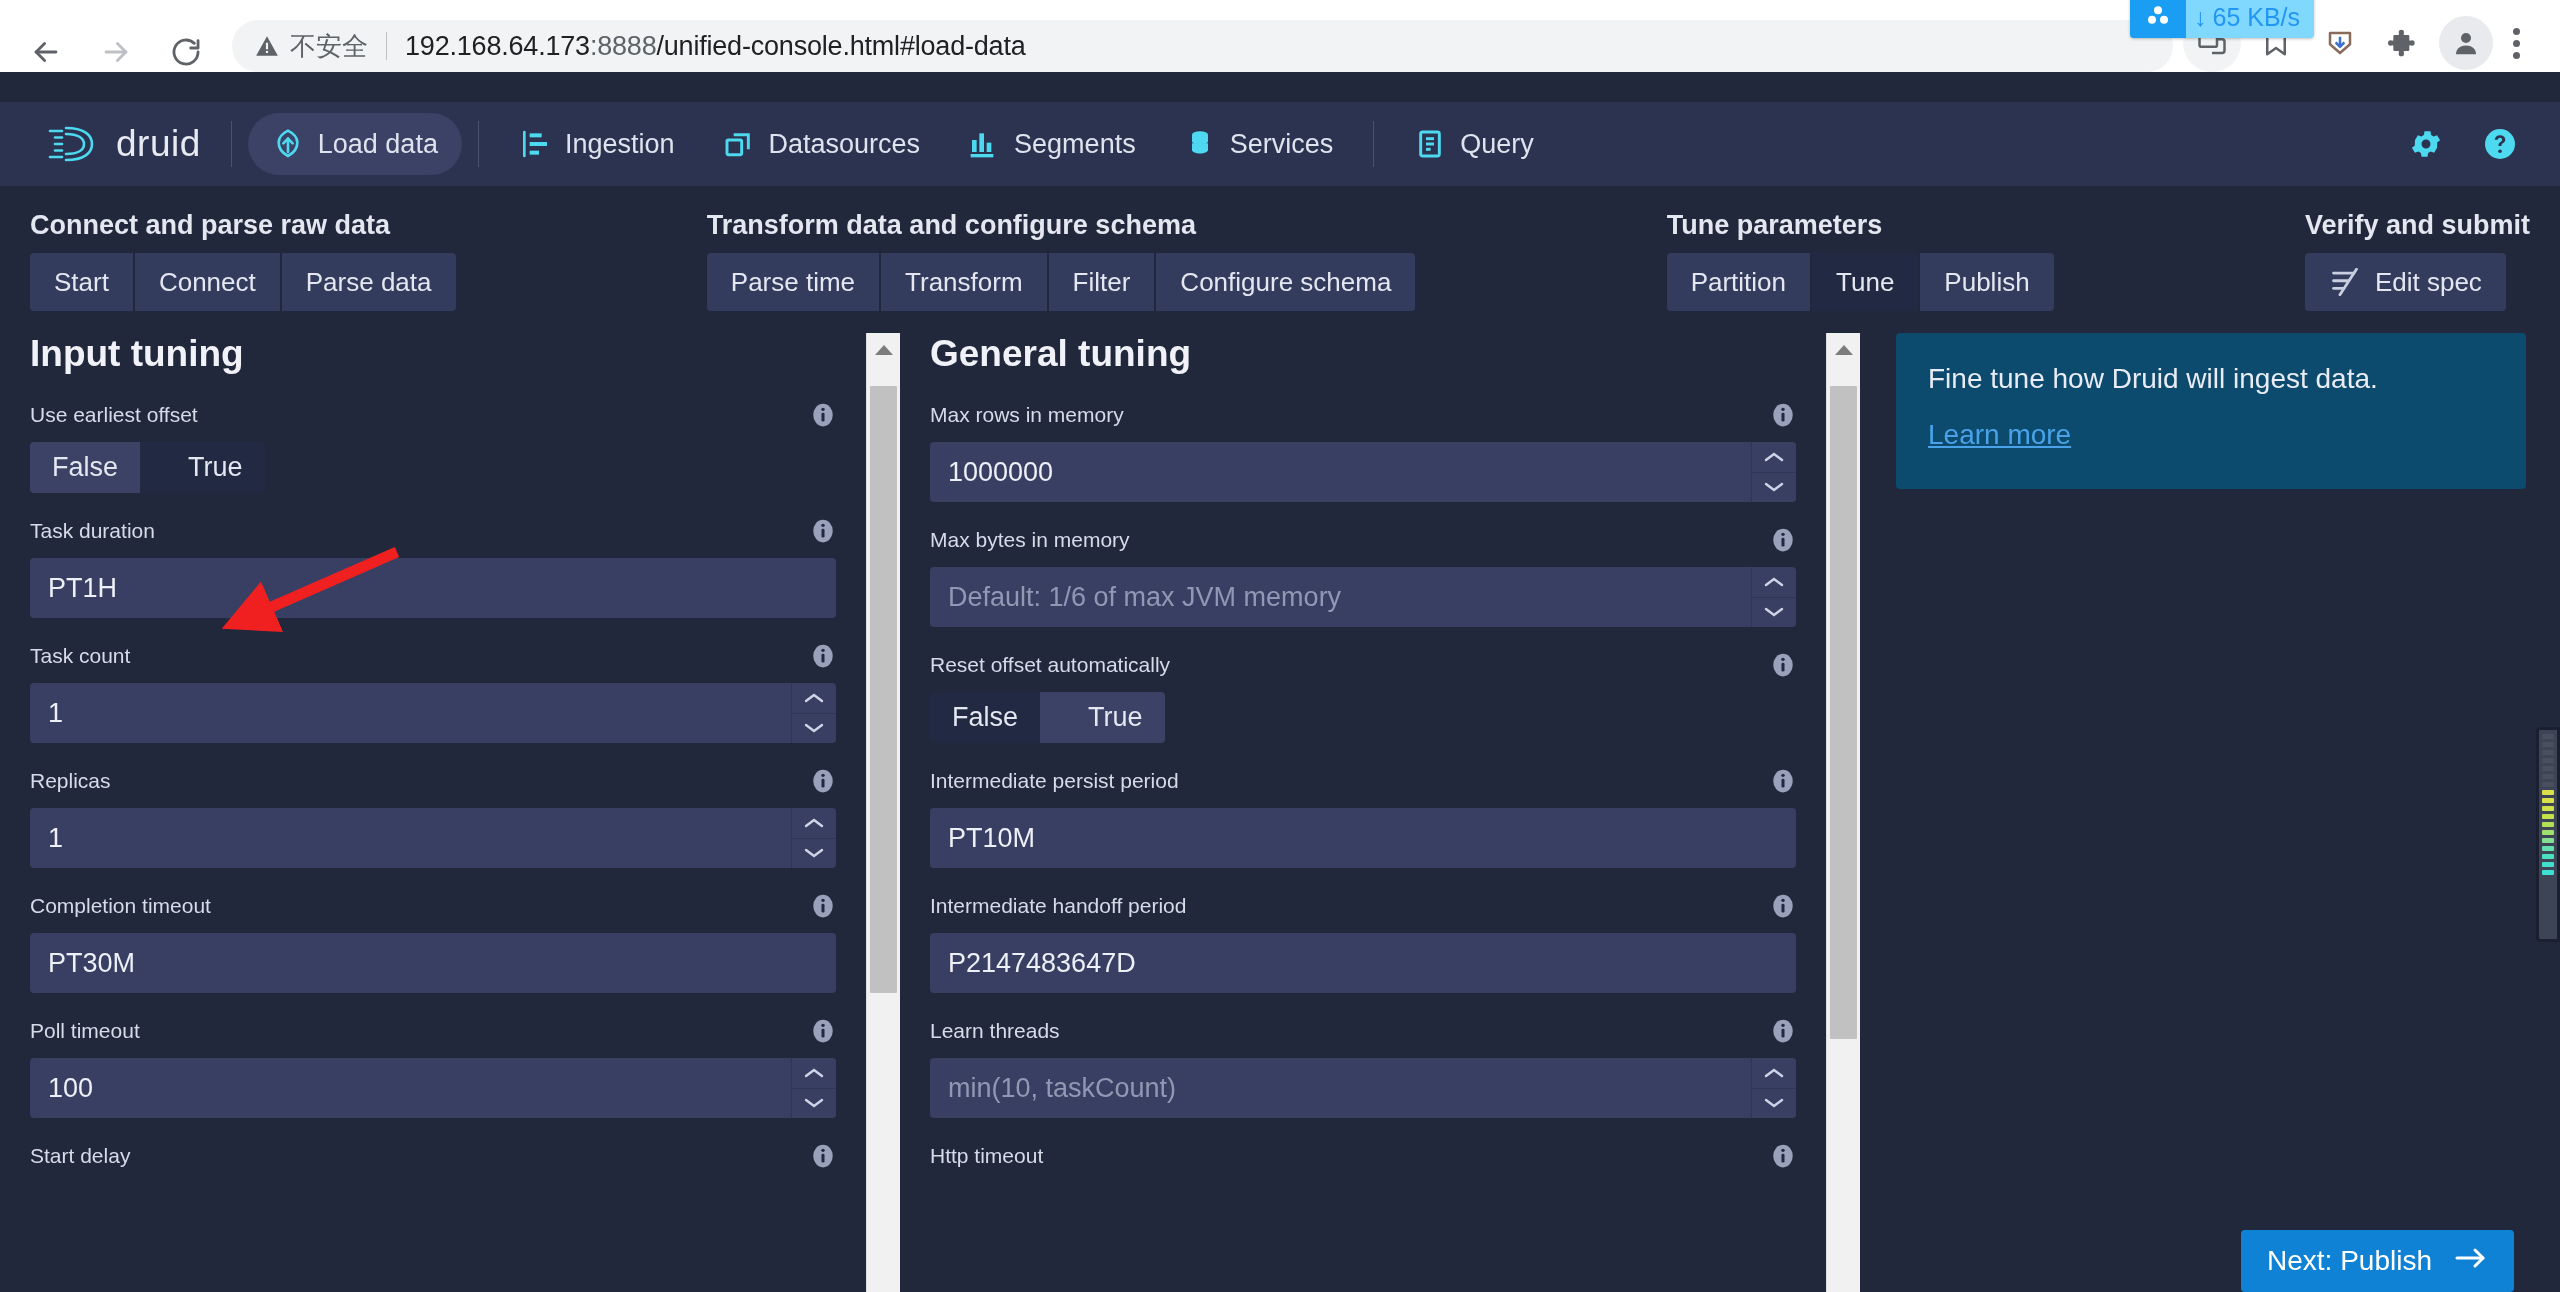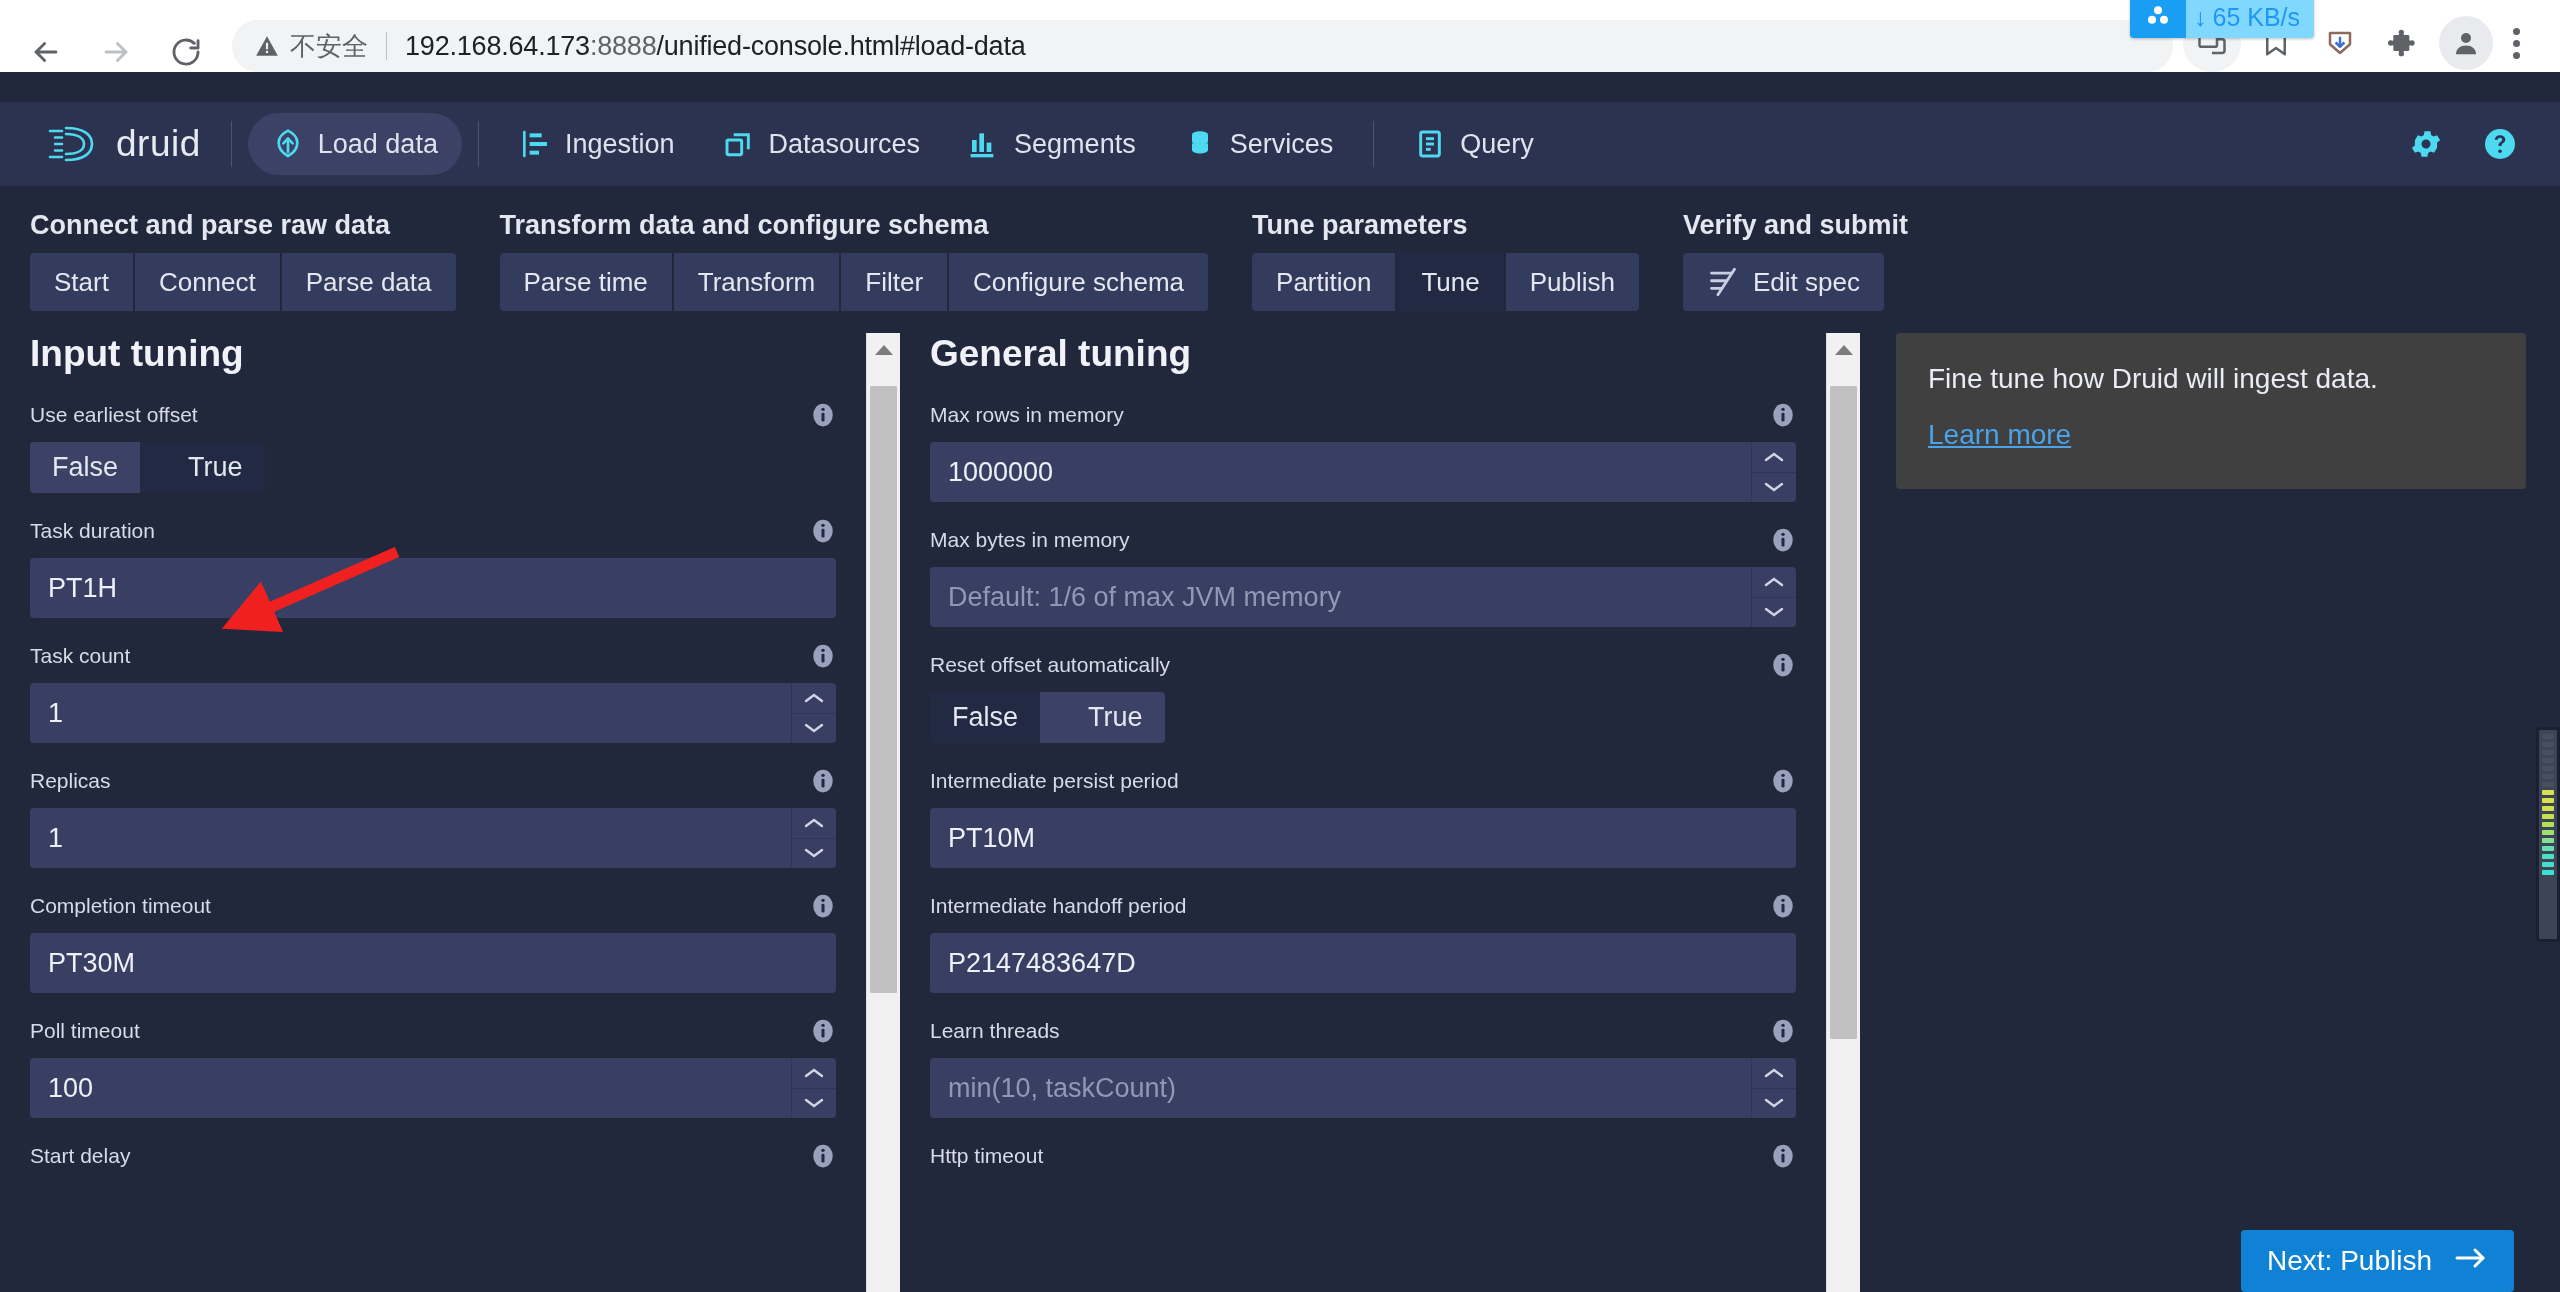--- a/index.html
+++ b/index.html
@@ -120,20 +120,21 @@
   .nav-icon { color: #4dd9f0; display: flex; align-items: center; }
   .nav-spacer { flex: 1; }
   .nav-right { display: flex; align-items: center; gap: 38px; padding-right: 14px; }
   .nav-right .ic { color: #4dd9f0; display: flex; }
 
   
   .steps-region {
     display: flex; align-items: flex-start;
     padding: 24px 30px 0 30px;
     gap: 0;
+    justify-content: space-between;
   }
   .step-group { margin-right: 44px; }
   .step-group.g-last { margin-right: 0; }
   .group-title {
     font-size: 27px; color: #e4e7f0; font-weight: bold;
     margin-bottom: 12px; white-space: nowrap;
   }
   .btn-row { display: flex; }
   .step-btn {
     height: 58px; padding: 0 24px;
@@ -249,21 +250,21 @@
   }
   .vscroll .track { flex: 1; width: 100%; position: relative; }
   .vscroll .thumb {
     position: absolute; left: 3px; right: 3px;
     background: #c1c1c1; border-radius: 1px;
   }
 
   
   .info-col { flex: 1; padding: 0 34px 0 36px; }
   .info-card {
-    background: #404040;
+    background: #0c4a6e;
     border-radius: 4px;
     padding: 30px 44px 38px 32px;
   }
   .info-text { font-size: 28px; color: #e9ecf4; margin-bottom: 24px; }
   .info-link { font-size: 28px; color: #4aa3e8; }
 
   
   .next-btn {
     position: absolute;
     right: 46px; bottom: 30px;

